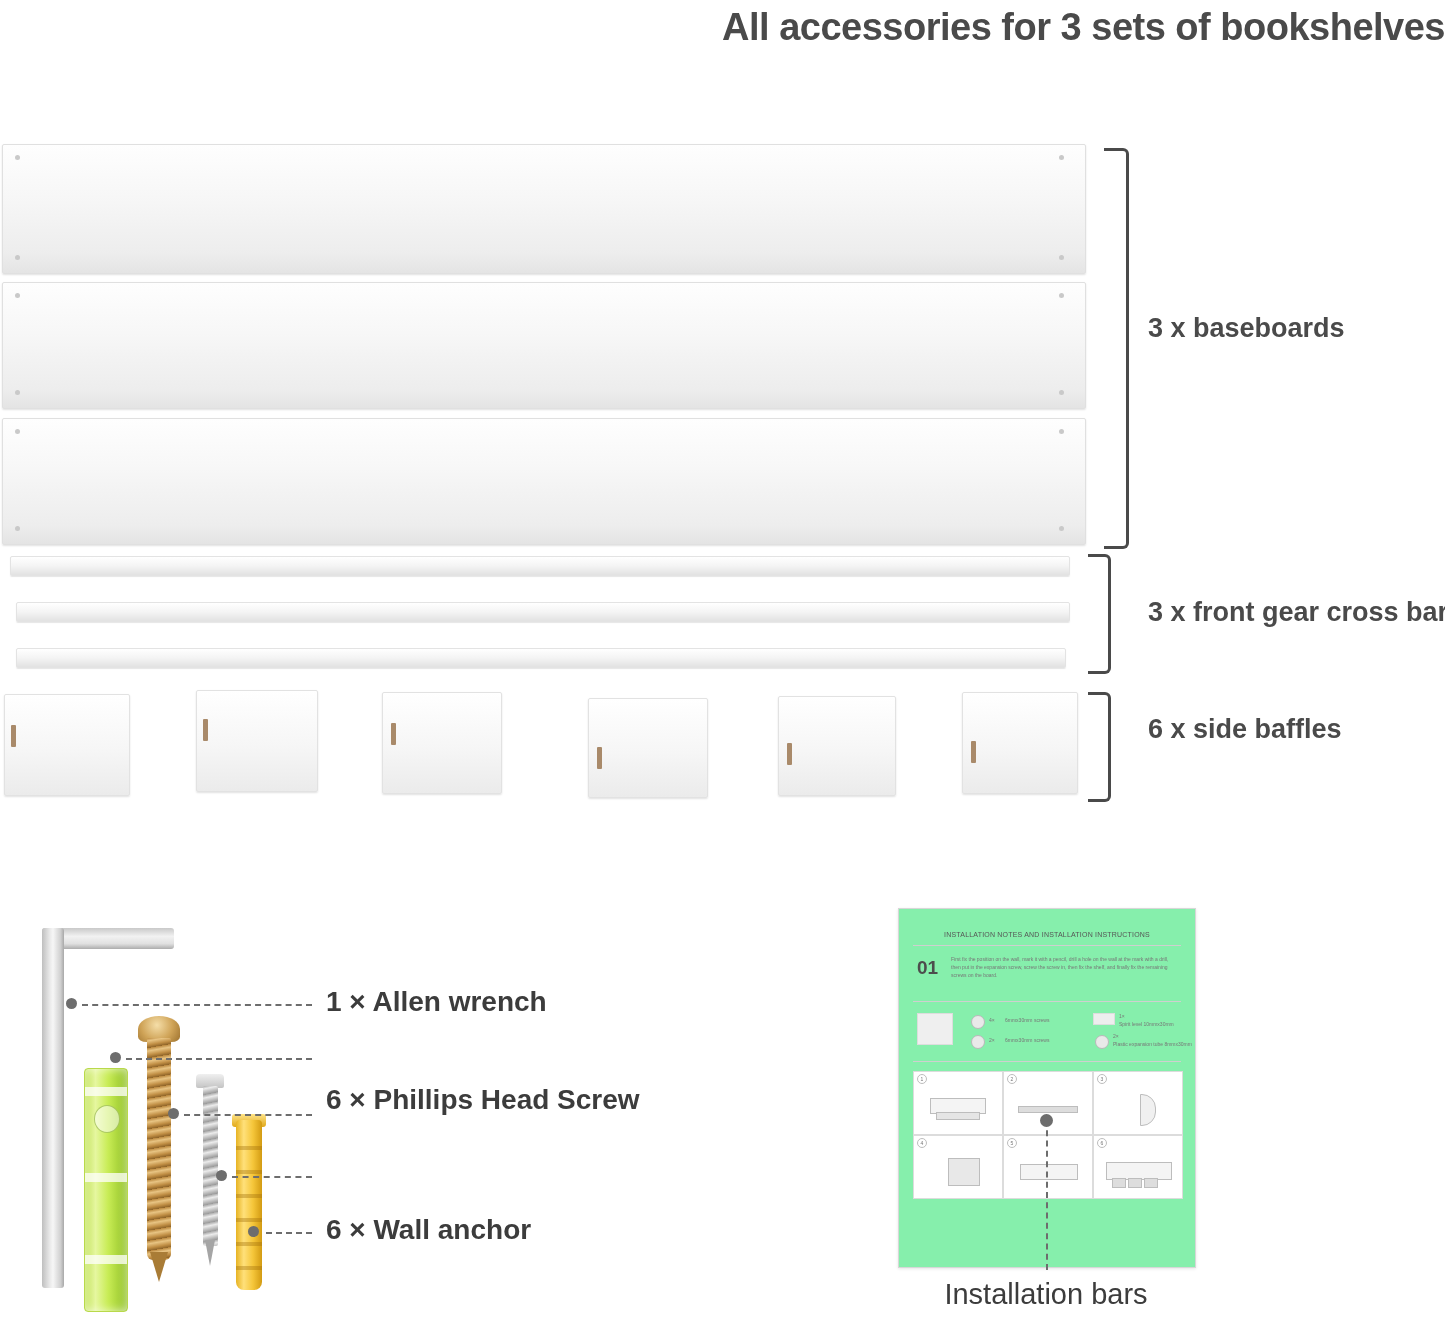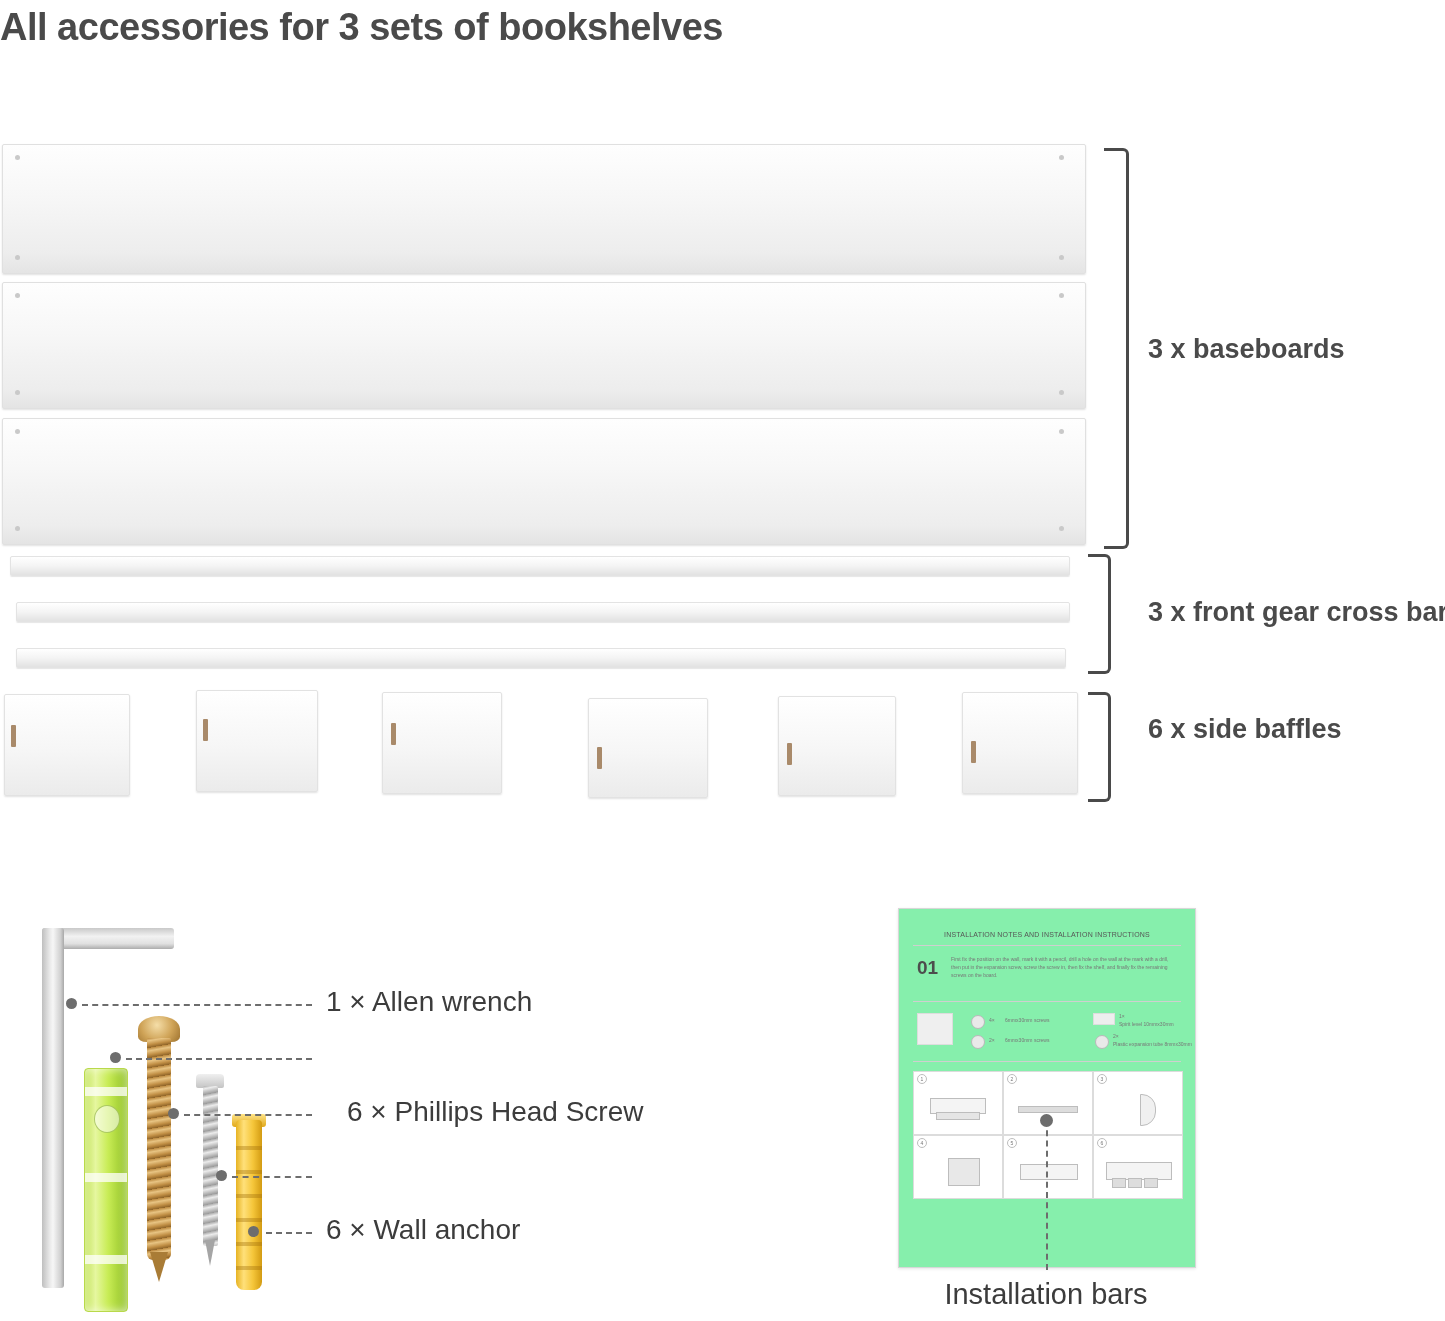--- a/index.html
+++ b/index.html
@@ -15,21 +15,21 @@
     color: #3b3b3b;
     overflow: hidden;
   }
 
   
   .title {
     position: absolute;
     top: 6px;
     left: 0;
     width: 1445px;
-    text-align: left;
+    text-align: right;
     font-size: 38px;
     font-weight: bold;
     letter-spacing: -0.5px;
     color: #4a4a4a;
     white-space: nowrap;
   }
 
   
   .parts {
     position: absolute;
@@ -92,20 +92,21 @@
     white-space: nowrap;
   }
 
   
   .hardware {
     position: absolute;
     left: 0;
     top: 880px;
     width: 840px;
     height: 430px;
+    font-weight: bold;
   }
 
   .hw-label {
     position: absolute;
     font-size: 28px;
     color: #3c3c3c;
     white-space: nowrap;
   }
 
   .leader {
@@ -395,21 +396,21 @@
   </div>
 
   <div class="baseboard" style="left:2px; top:288px; width:1082px; height:125px;">
     <div class="hole" style="left:12px; top:10px;"></div>
     <div class="hole" style="left:12px; top:107px;"></div>
     <div class="hole" style="left:1056px; top:10px;"></div>
     <div class="hole" style="left:1056px; top:107px;"></div>
   </div>
 
   <div class="bracket" style="left:1104px; top:18px; width:22px; height:395px;"></div>
-  <div class="bracket-label" style="left:1148px; top:204px;">3 x baseboards</div>
+  <div class="bracket-label" style="left:1148px; top:183px;">3 x baseboards</div>
 
   <div class="crossbar" style="left:10px; top:426px; width:1058px; height:18px;"></div>
   <div class="crossbar" style="left:16px; top:472px; width:1052px; height:18px;"></div>
   <div class="crossbar" style="left:16px; top:518px; width:1048px; height:18px;"></div>
 
   <div class="bracket" style="left:1088px; top:424px; width:20px; height:114px;"></div>
   <div class="bracket-label" style="left:1148px; top:467px;">3 x front gear cross bars</div>
 
   <div class="baffle" style="left:4px; top:564px; width:124px; height:100px;">
     <div class="slot" style="left:6px; top:30px;"></div>
@@ -466,21 +467,21 @@
 
   <div class="leader-dot" style="left:66px; top:118px;"></div>
   <div class="leader" style="left:82px; top:124px; width:230px;"></div>
   <div class="hw-label" style="left:326px; top:106px;">1 × Allen wrench</div>
 
   <div class="leader-dot" style="left:110px; top:172px;"></div>
   <div class="leader" style="left:126px; top:178px; width:186px;"></div>
 
   <div class="leader-dot" style="left:168px; top:228px;"></div>
   <div class="leader" style="left:184px; top:234px; width:128px;"></div>
-  <div class="hw-label" style="left:326px; top:216px;margin-left:21px;">6 × Phillips Head Screw</div>
+  <div class="hw-label" style="left:326px; top:204px;">6 × Phillips Head Screw</div>
 
   <div class="leader-dot" style="left:216px; top:290px;"></div>
   <div class="leader" style="left:232px; top:296px; width:80px;"></div>
 
   <div class="leader-dot" style="left:248px; top:346px;"></div>
   <div class="leader" style="left:266px; top:352px; width:46px;"></div>
   <div class="hw-label" style="left:326px; top:334px;">6 × Wall anchor</div>
 </div>
 
 <div class="sheet">

